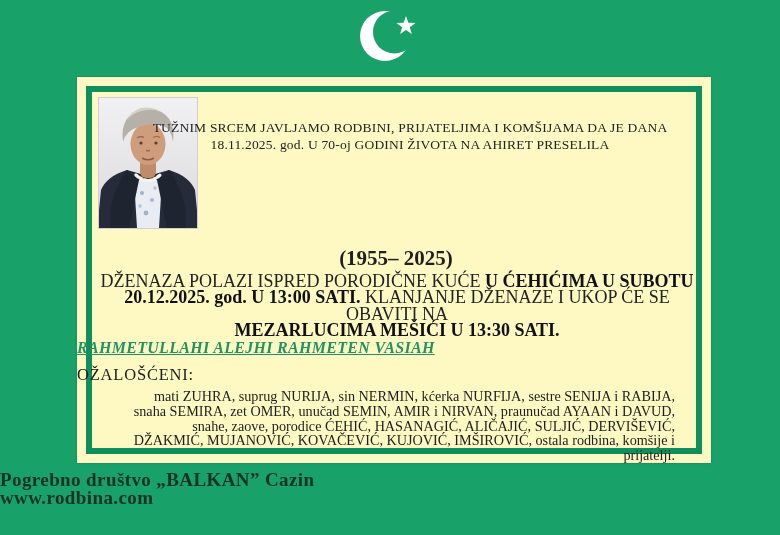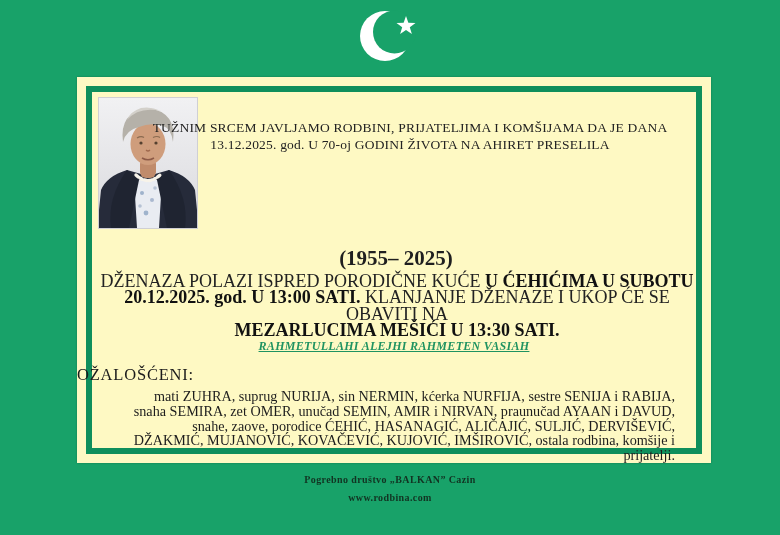--- a/index.html
+++ b/index.html
@@ -53,42 +53,41 @@
   }
   .funeral{
     position:absolute;left:20px;right:14px;top:196px;
     text-align:center;
     font-size:18px;line-height:16.4px;
     color:#222;
   }
   .funeral b{color:#111;}
   .prayer{
     position:absolute;left:0;right:0;top:262px;
-    text-align:center;
-    font-size:12px;font-style:italic;font-weight:600;
+    font-size:16px;font-style:italic;font-weight:600;
     letter-spacing:.3px;
     color:#1f9361;
     text-decoration:underline;
   }
   .mourners-heading{
     position:absolute;left:0;right:0;top:288px;
     font-size:16.5px;letter-spacing:.8px;
     color:#1b1b1b;
   }
   .mourners{
     position:absolute;left:42px;width:556px;top:312px;
     font-size:14.2px;line-height:14.8px;
     color:#1d1d1d;
     text-align:right;
   }
   .footer{
     position:absolute;left:0;right:0;top:471px;
-    text-align:center;
+    text-align:left;
     font-weight:bold;
-    font-size:10px;line-height:18px;
+    font-size:19px;line-height:18px;
     color:#123322;
     letter-spacing:.4px;
   }
 </style>
 </head>
 <body>
 
 <div class="crescent-wrap">
   <svg width="64" height="62" viewBox="0 0 64 62" xmlns="http://www.w3.org/2000/svg">
     <circle cx="25" cy="31" r="25" fill="#ffffff"></circle>
@@ -135,21 +134,21 @@
       <path d="M54,39.5 q4,-2 7,0" stroke="#8a6a50" stroke-width="1.2" fill="none"></path>
       <path d="M47,52 q2,2 4,0" stroke="#a06a4e" stroke-width="1.2" fill="none"></path>
       <path d="M43,60 q6,3.5 12,0" stroke="#8d5a47" stroke-width="1.6" fill="none"></path>
 
       <path d="M37,77 Q49,88 61,77" stroke="#f7f3e9" stroke-width="3.4" fill="none" stroke-dasharray="2.6,2.2" stroke-linecap="round"></path>
     </svg>
   </div>
 
   <div class="header-block">
     <div>TUŽNIM SRCEM  JAVLJAMO RODBINI, PRIJATELJIMA I KOMŠIJAMA DA JE DANA</div>
-    <div>13.12.2025. god. U 70-oj GODINI ŽIVOTA NA AHIRET PRESELILA</div>
+    <div>18.11.2025. god. U 70-oj GODINI ŽIVOTA NA AHIRET PRESELILA</div>
   </div>
 
 
   <div class="years">(1955– 2025)</div>
 
   <div class="funeral">
     <span>DŽENAZA POLAZI ISPRED PORODIČNE KUĆE </span><b>U ĆEHIĆIMA U SUBOTU</b><br>
     <b>20.12.2025. god. U 13:00 SATI.</b><span> KLANJANJE DŽENAZE I UKOP ĆE SE OBAVITI NA</span><br>
     <b>MEZARLUCIMA MEŠIĆI U 13:30 SATI.</b>
   </div>

